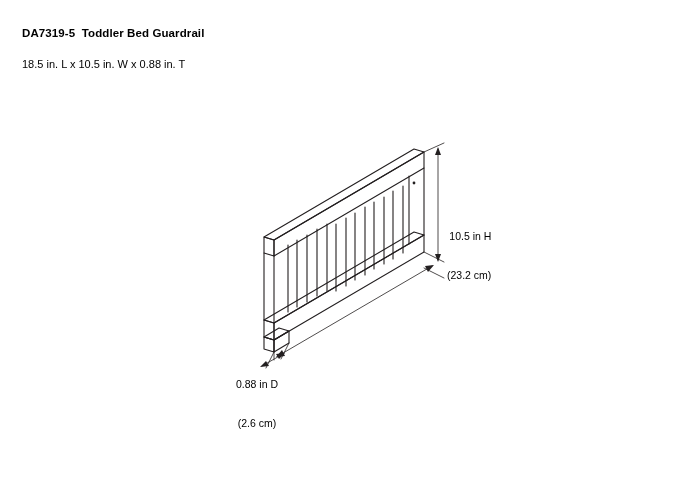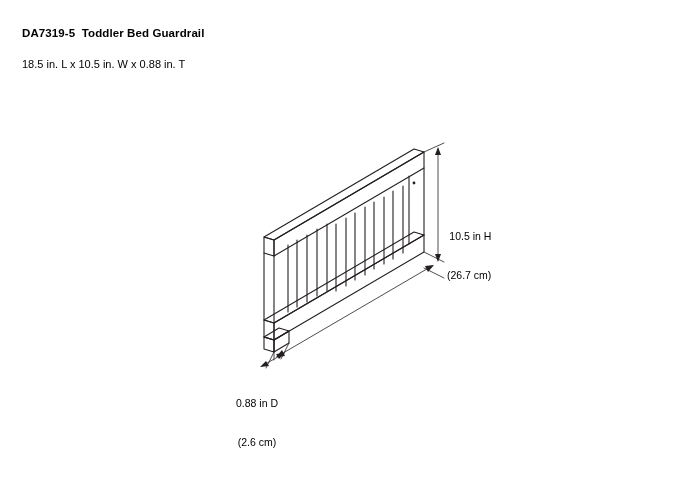--- a/index.html
+++ b/index.html
@@ -54,21 +54,21 @@
   
   .dim-label {
     position: absolute;
     font-size: 10.5px;
     line-height: 13px;
     white-space: pre;
     color: #000000;
   }
   #dim-h   { left: 447px; top: 204px; text-align: right; }
   #dim-w   { left: 344px; top: 314px; text-align: center; width: 110px; }
-  #dim-d   { left: 205px; top: 371px; text-align: center; width: 104px; }
+  #dim-d   { left: 205px; top: 352px; text-align: center; width: 104px; }
   .dim-sub { display: block; }
 </style>
 </head>
 <body>
 
 <div id="header">
   <div id="title">DA7319-5  Toddler Bed Guardrail</div>
   <div id="spec1" class="spec-line">18.5 in. L x 10.5 in. W x 0.88 in. T</div>
 </div>
 
@@ -125,21 +125,21 @@
 
       <path d="M 262,366 L 283,354" stroke-width="0.8"></path>
       <path d="M 260,367 L 269,366 L 266,361 Z" fill="#231f20" stroke="none"></path>
       <path d="M 285,353 L 276,354 L 279,359 Z" fill="#231f20" stroke="none"></path>
     </g>
   </svg>
 </div>
 
 <div id="dim-h" class="dim-label">
   <span class="dim-sub">10.5 in H</span>
-  <span class="dim-sub">(26.7 cm)</span>
+  <span class="dim-sub">(23.2 cm)</span>
 </div>
 
 <div id="dim-w" class="dim-label">
 </div>
 
 <div id="dim-d" class="dim-label">
   <span class="dim-sub">0.88 in D</span>
   <span class="dim-sub">(2.6 cm)</span>
 </div>
 

